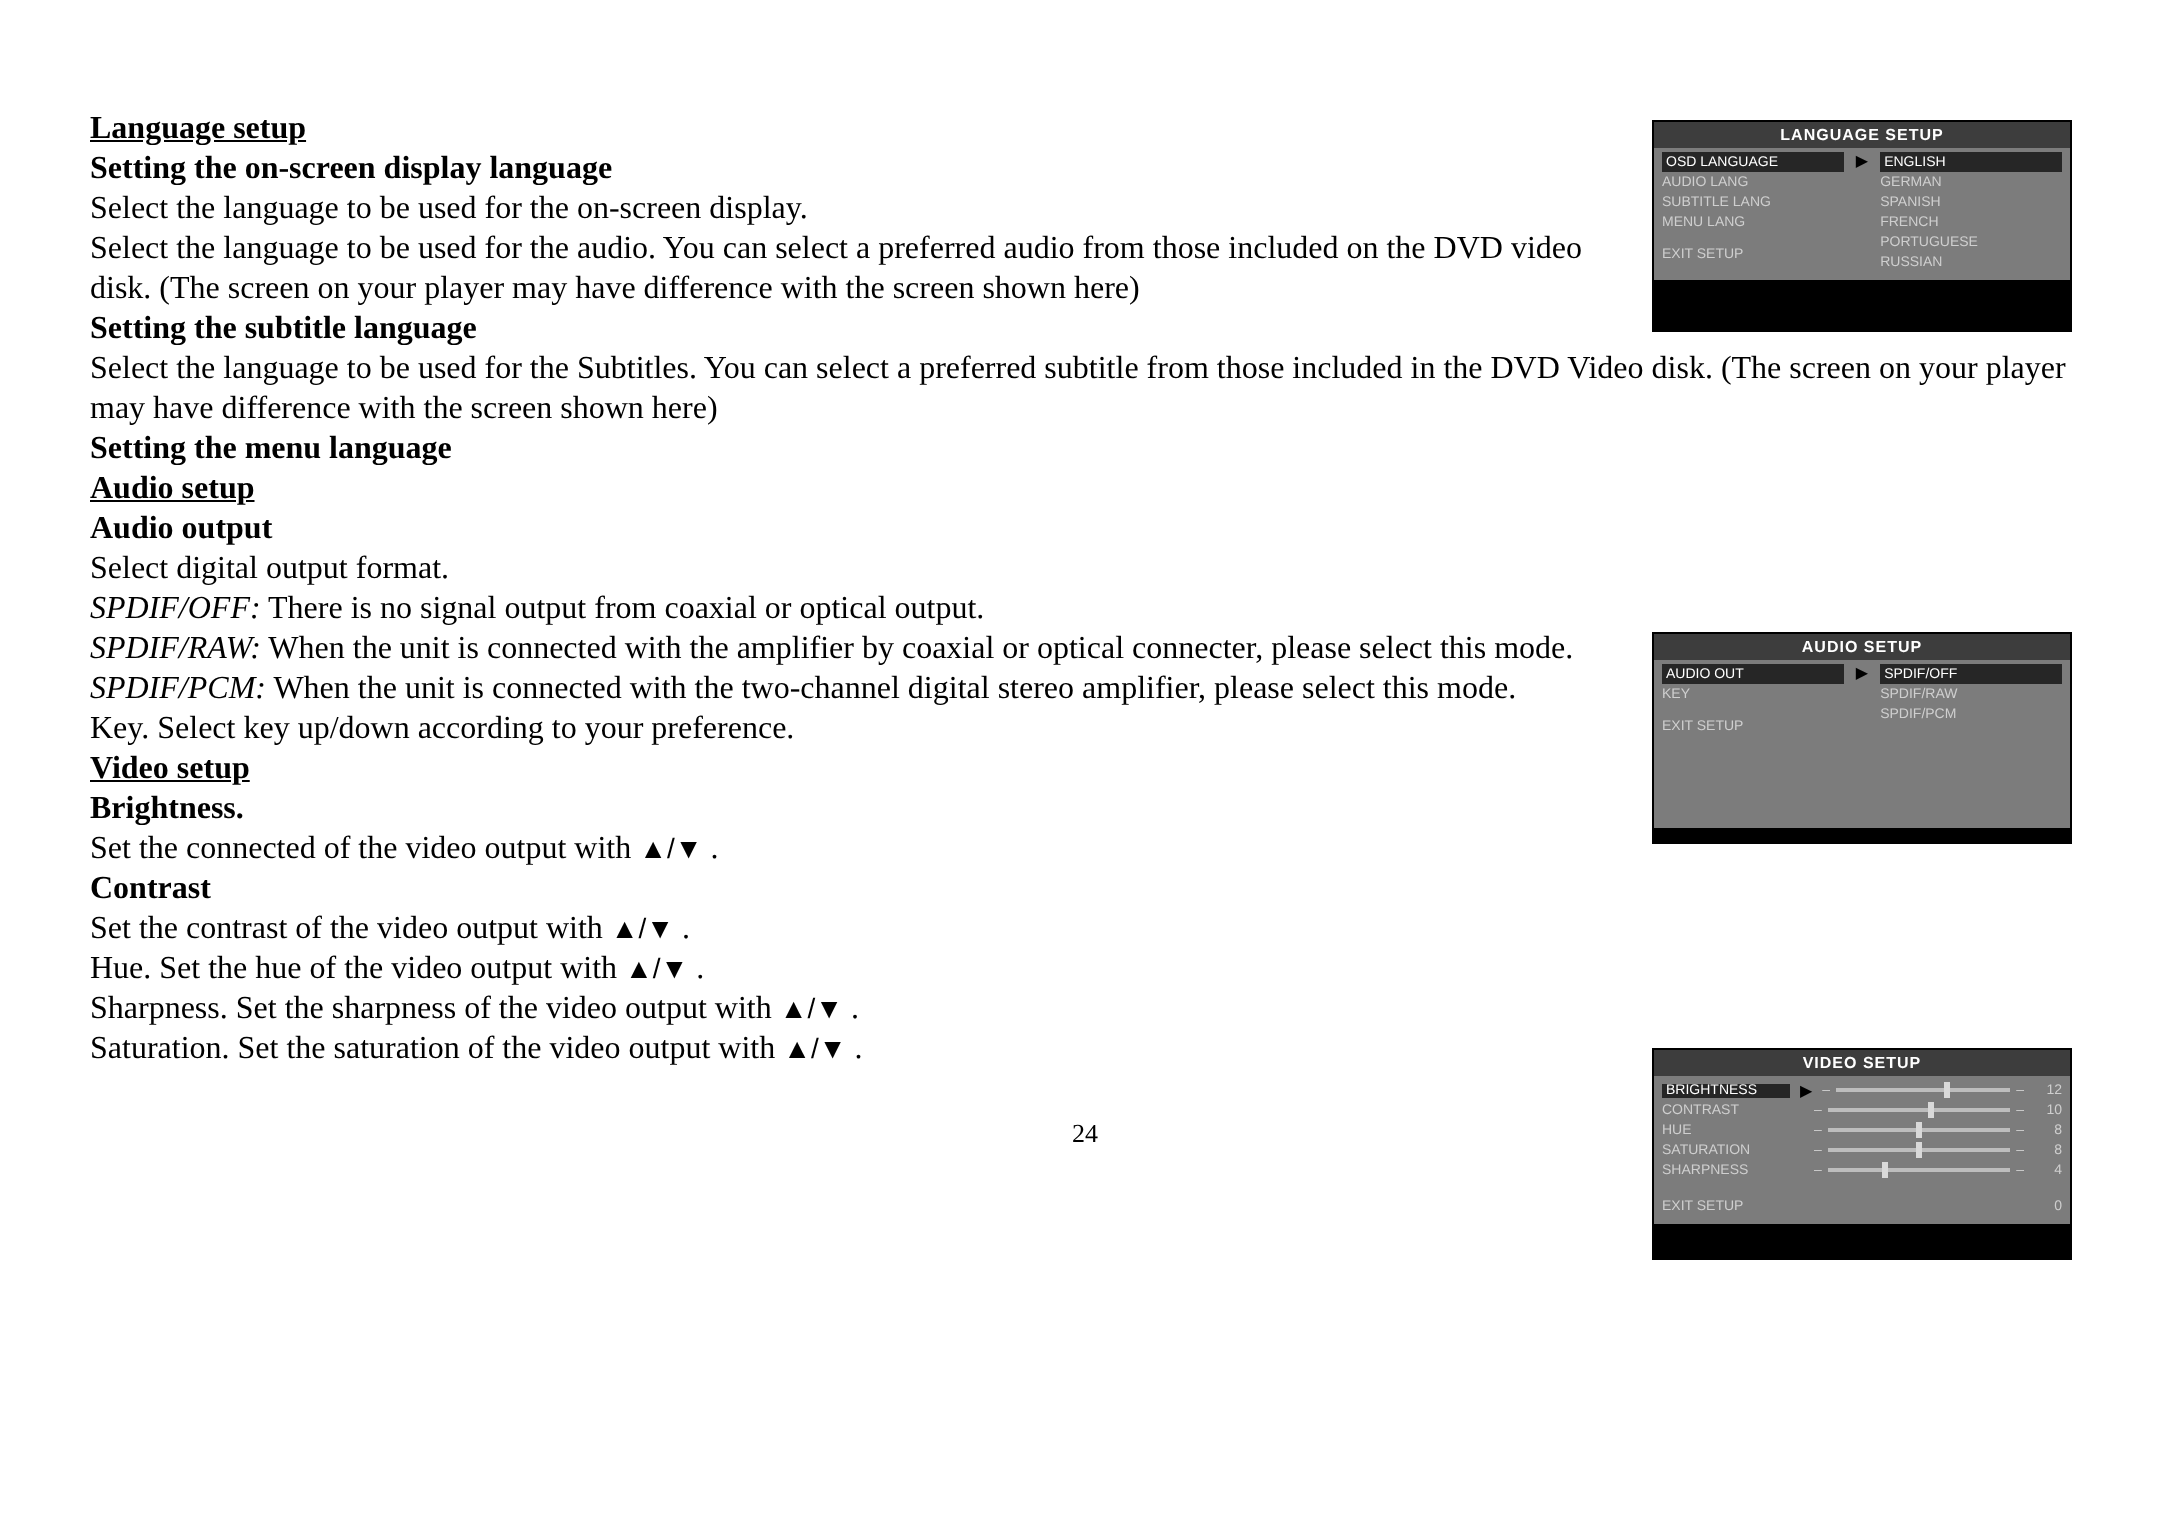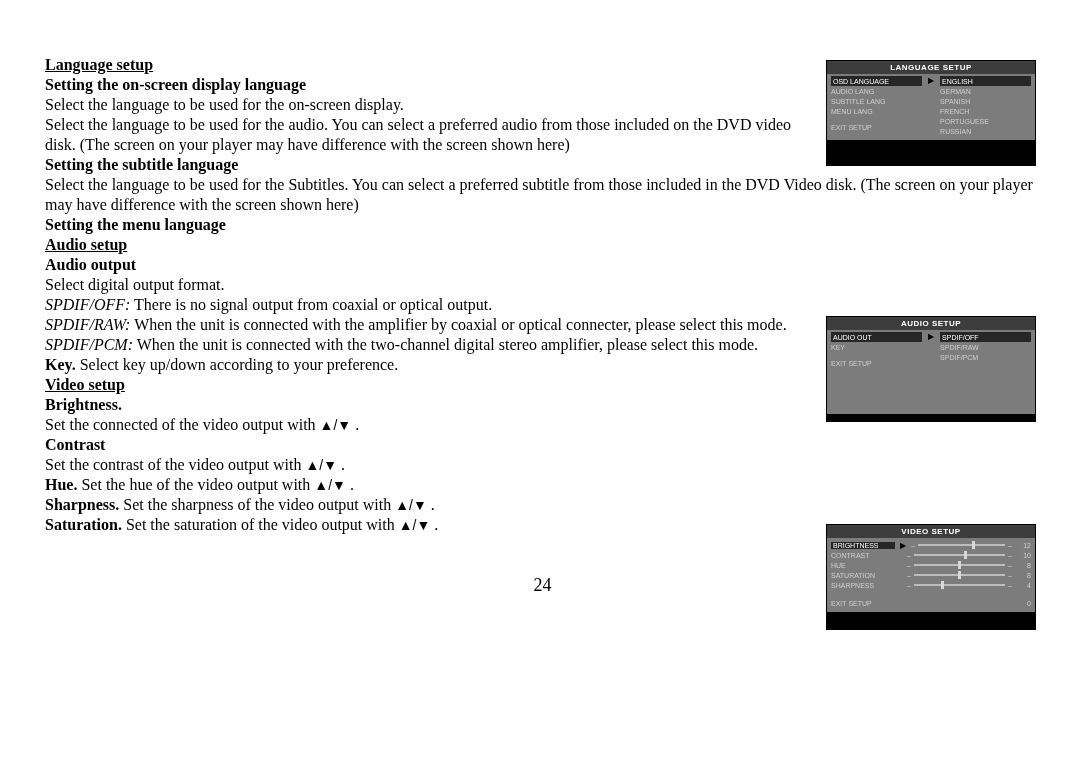--- a/index.html
+++ b/index.html
@@ -18,25 +18,25 @@
     padding: 55px 40px 30px 45px;
     position: relative;
   }
   .content {
     width: 990px;
     line-height: 1.25;
   }
   .hd-u { font-weight: bold; text-decoration: underline; }
   .hd   { font-weight: bold; }
   .it   { font-style: italic; }
-  .inline-bold { font-weight: bold; text-align: center; }
+  .inline-bold { font-weight: normal; text-align: center; }
   .page-num {
     text-align: center;
-    font-size: 18px;
-    margin-top: 40px;
+    font-size: 13px;
+    margin-top: 24px;
   }
   .arrow { font-family: Arial, sans-serif; font-size: 14px; }
 
   
   .osd {
     position: absolute;
     right: 44px;
     width: 208px;
     background: #000;
     border: 1px solid #000;

